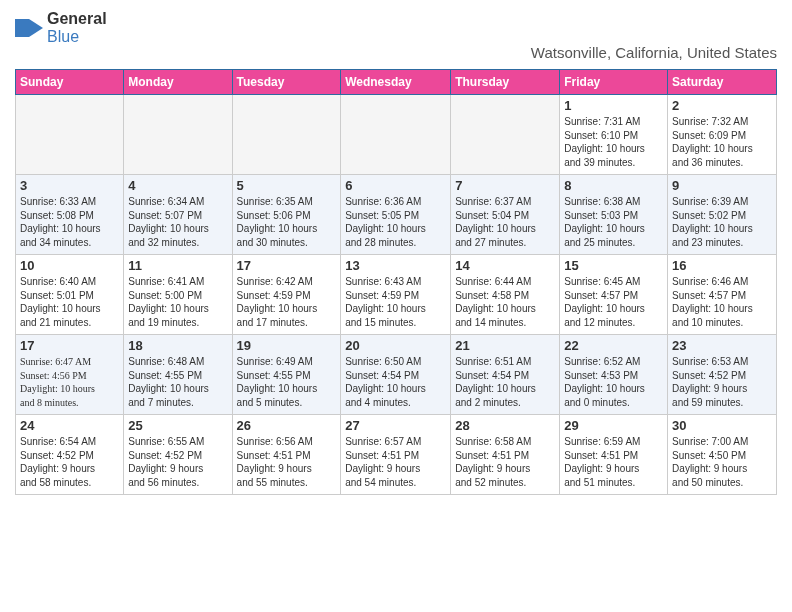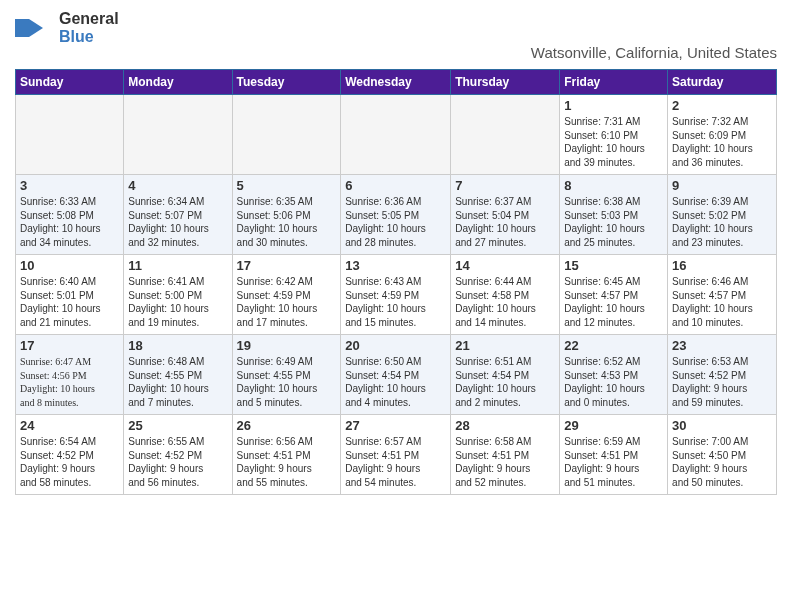--- a/index.html
+++ b/index.html
@@ -9,21 +9,21 @@
     
     .header { display: flex; justify-content: space-between; align-items: flex-start; margin-bottom: 8px; }
     
     .title-section { text-align: right; }
     .month-title { font-size: 32px; font-weight: bold; color: #333; }
     .location { font-size: 15px; color: #555; margin-top: 34px; }
     
     .calendar { width: 100%; border-collapse: collapse; }
     
     .calendar th {
-      background-color: #4c1d95;
+      background-color: #ec4899;
       color: white;
       padding: 5px 4px;
       font-size: 12px;
       font-weight: bold;
       text-align: left;
       border: 1px solid #2d6aa0;
     }
     
     .calendar td {
       border: 1px solid #ccc;
@@ -35,24 +35,24 @@
       font-size: 10px;
       color: #333;
     }
     
     .calendar td.empty { background: #f5f5f5; }
     .calendar td.alt-row { background: #f0f4fa; }
     
     .day-num { font-size: 13px; font-weight: bold; display: block; margin-bottom: 2px; }
     .day-info { font-size: 10px; line-height: 1.35; color: #333; }
     
-    .logo-wrapper { display: flex; align-items: center; gap: 12px; }
+    .logo-wrapper { display: flex; align-items: center; gap: 0; }
     .logo-text-wrapper { display: flex; flex-direction: column; }
     .logo-general-text { font-size: 16px; font-weight: bold; color: #333; line-height: 1.1; }
-    .logo-blue-text { font-size: 16px; font-weight: bold; color: #3a7abf; line-height: 1.1; }
+    .logo-blue-text { font-size: 16px; font-weight: normal; color: #3a7abf; line-height: 1.1; }
     
     .flag-icon { display: inline-block; width: 28px; height: 18px; position: relative; overflow: hidden; margin-right: 4px; }
     .flag-icon::before { content: ''; display: block; width: 0; height: 0; border-top: 9px solid transparent; border-bottom: 9px solid transparent; border-left: 14px solid #3a7abf; position: absolute; right: 0; top: 0; }
     .flag-icon::after { content: ''; display: block; width: 14px; height: 18px; background: #3a7abf; position: absolute; left: 0; top: 0; }
   </style>
 </head>
 <body>
 
 <div class="container">
   <div class="header">

